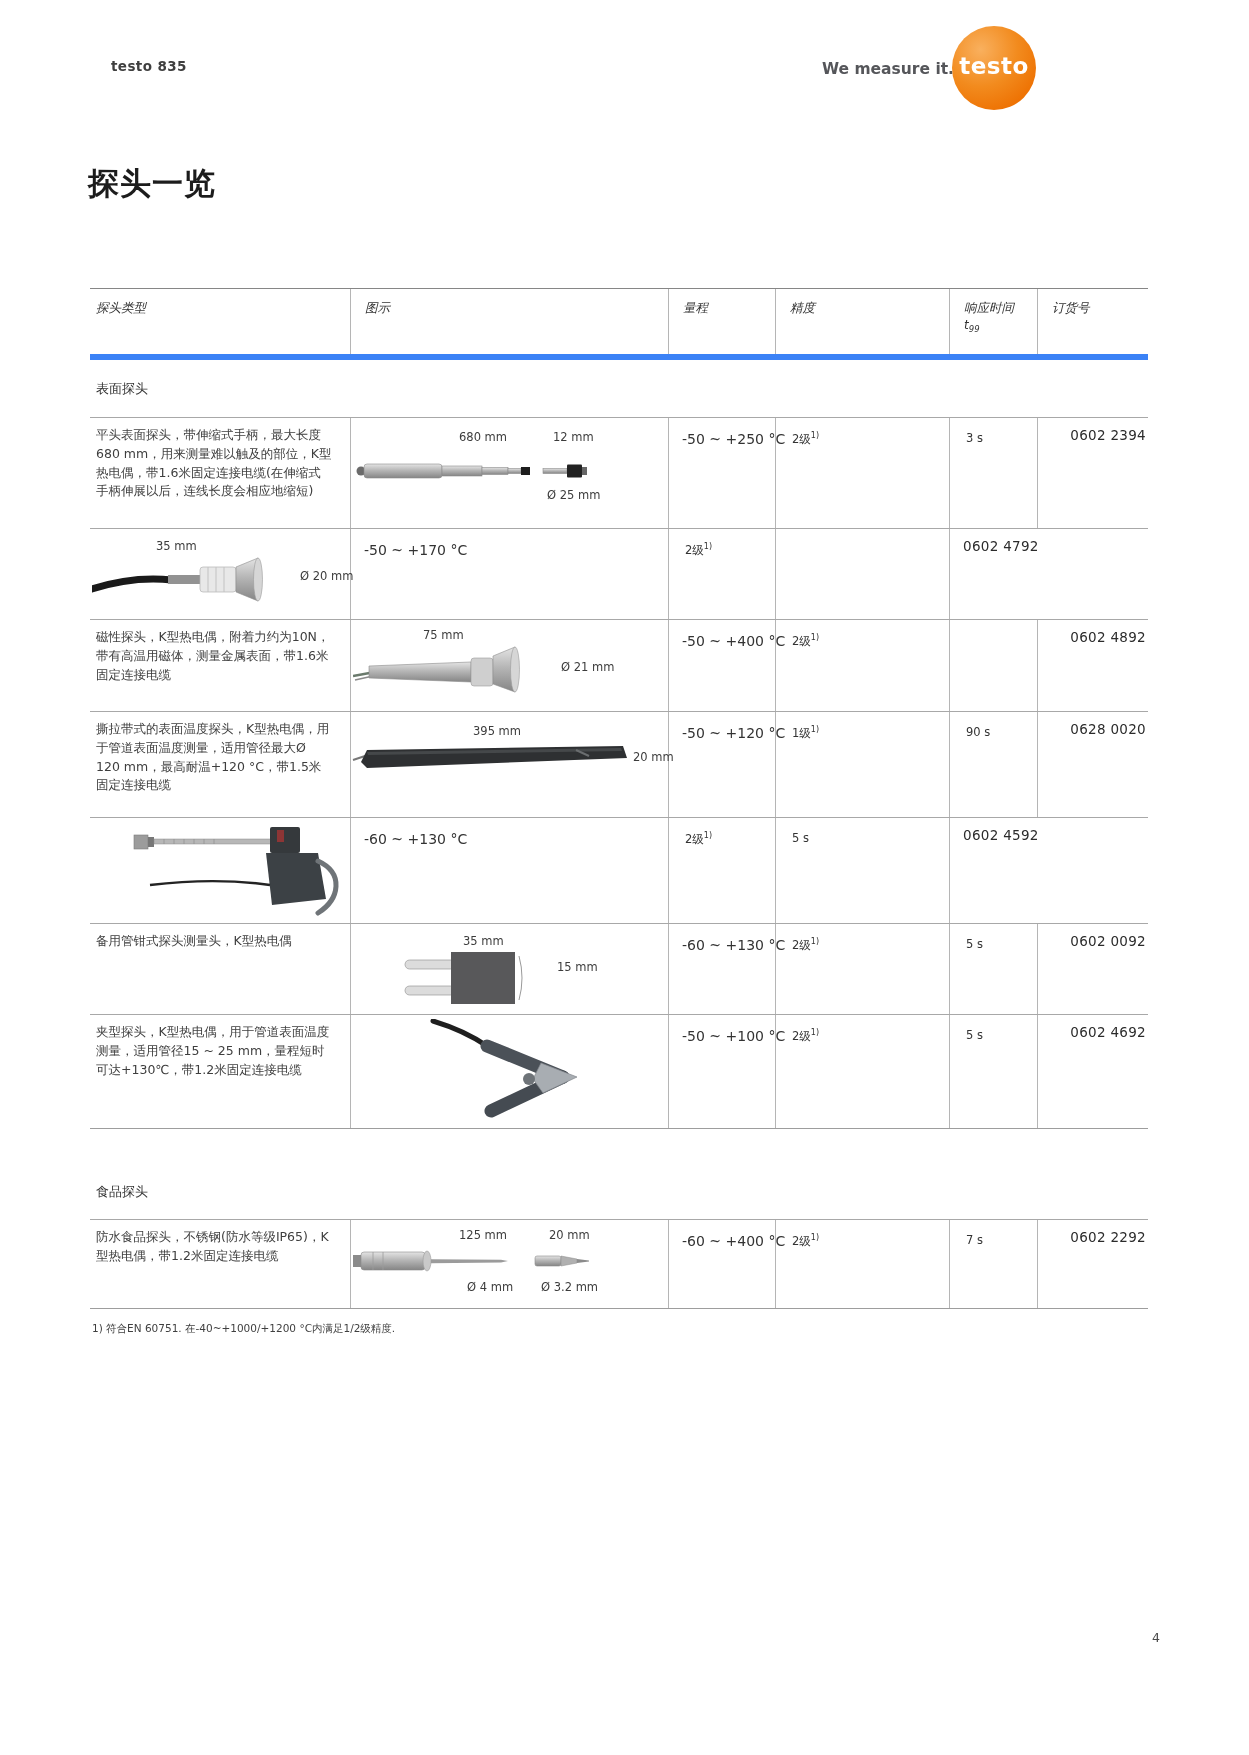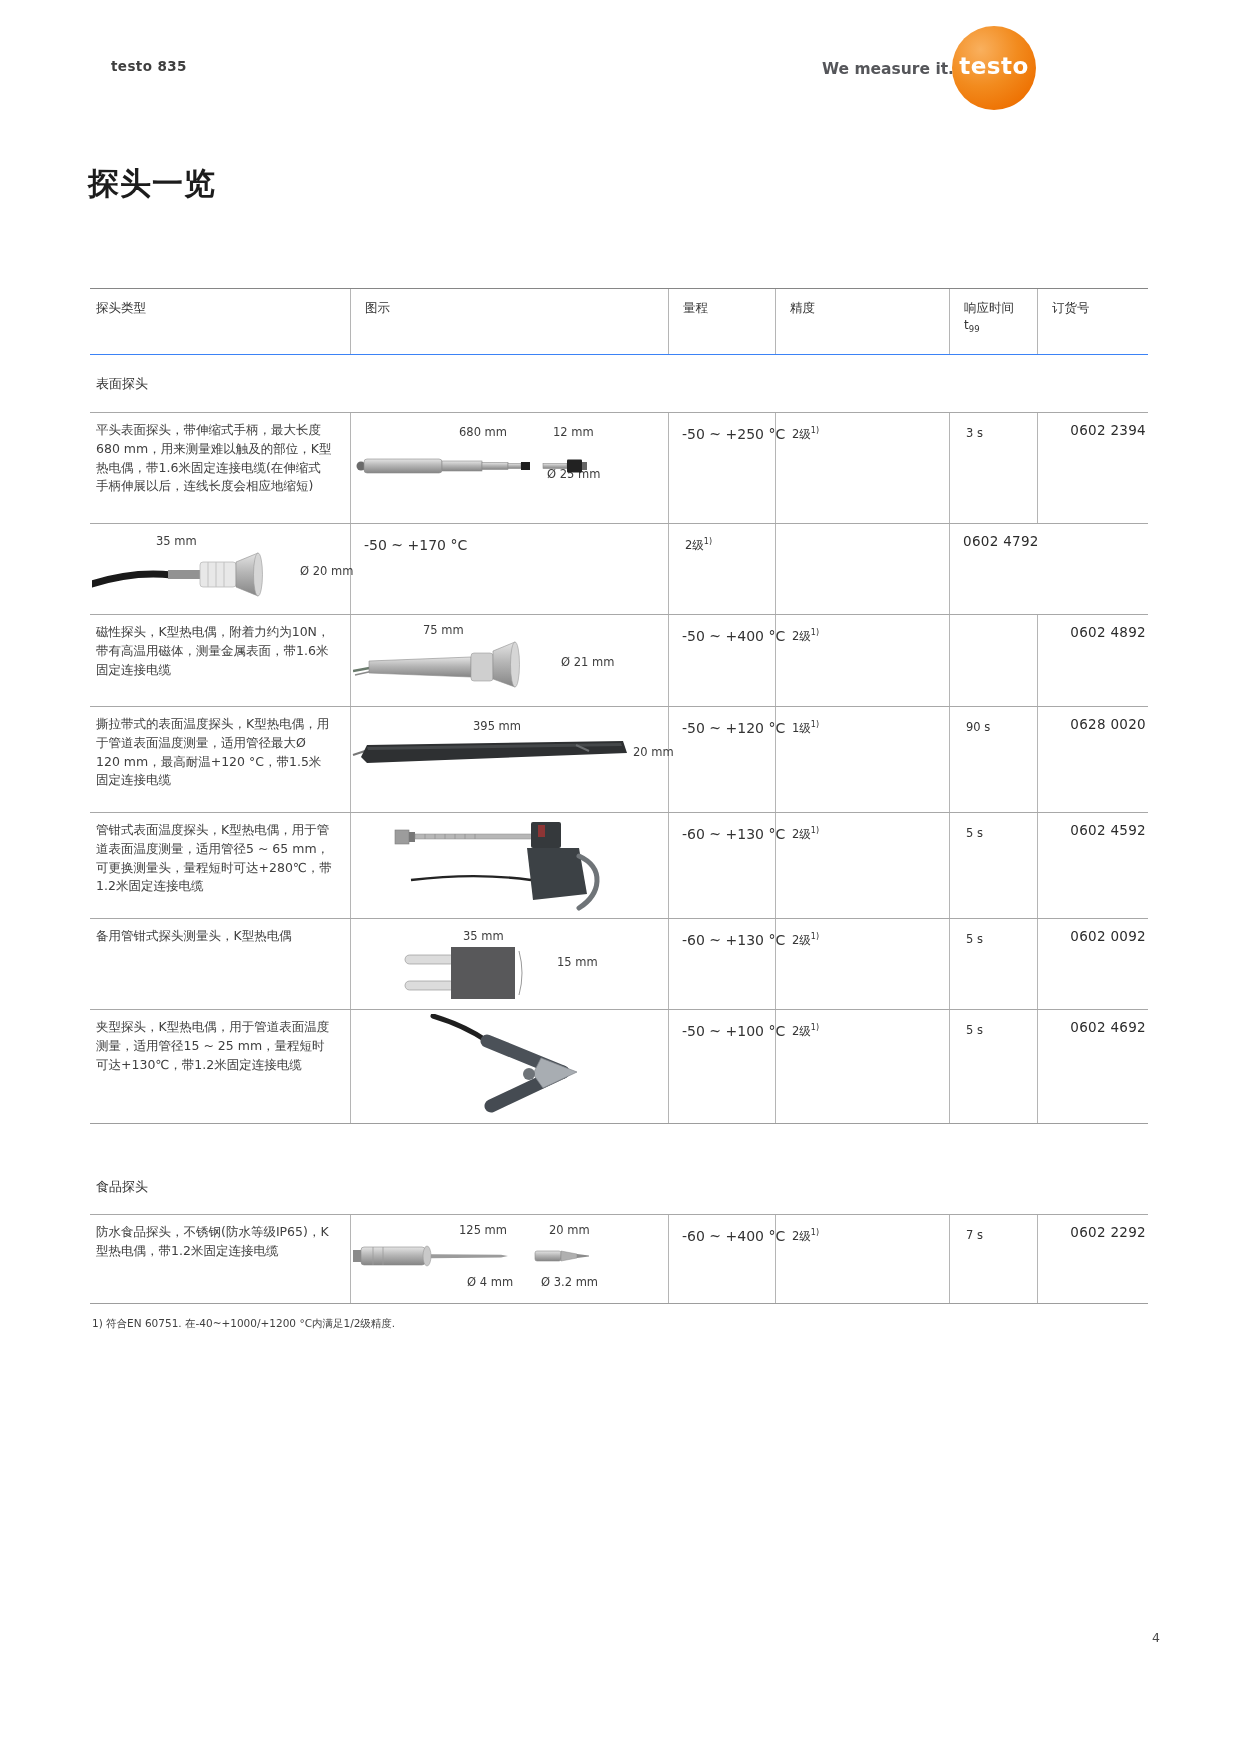--- a/index.html
+++ b/index.html
@@ -16,21 +16,21 @@
     position:absolute; top:26px; left:952px; width:84px; height:84px; border-radius:50%;
     background:radial-gradient(circle at 34% 28%, #f9b05e 0%, #f28b1e 45%, #ee7203 78%, #d96400 100%);
     display:flex; align-items:center; justify-content:center;
   }
   .logo span { color:#ffffff; font-size:23px; font-weight:bold; letter-spacing:0.5px; margin-top:-4px; }
   .page-title { position:absolute; top:142px; left:88px; font-size:31px; font-weight:bold; color:#1c1c1c; letter-spacing:1px; }
 
   
   .content { position:absolute; top:288px; left:90px; width:1058px; }
   .grid-row { display:grid; grid-template-columns:260px 318px 107px 174px 88px 111px; }
-  .thead { border-top:1.5px solid #868686; border-bottom:1px solid #3b82f6; height:65px; }
+  .thead { border-top:1.5px solid #868686; border-bottom:6px solid #3b82f6; height:65px;font-style:italic; }
   .hcell { font-size:12.5px; color:#333; padding:11px 4px 0 14px; }
   .hcell:first-child { padding-left:6px; }
   .grid-row > div:nth-child(n+2) { border-left:1px solid #b5b5b5; }
   .t99 { font-size:12px; }
   .t99 sub { font-size:8.5px; }
 
   .section-label { height:57px; display:flex; align-items:center; font-size:13px; color:#333; padding-left:6px; }
   .section-label2 { height:72px; display:flex; align-items:flex-end; padding-bottom:18px; font-size:13px; color:#333; padding-left:6px; }
 
   .tbody { border-bottom:1px solid #9d9d9d; }
@@ -91,21 +91,21 @@
 
     <div class="section-label">表面探头</div>
 
     <div class="tbody">
 
       <div class="grid-row row r1">
         <div class="desc">平头表面探头，带伸缩式手柄，最大长度680 mm，用来测量难以触及的部位，K型热电偶，带1.6米固定连接电缆(在伸缩式手柄伸展以后，连线长度会相应地缩短)</div>
         <div class="illus">
           <span class="dim" style="left:108px;top:12px">680 mm</span>
           <span class="dim" style="left:202px;top:12px">12 mm</span>
-          <span class="dim" style="left:196px;top:54px">Ø 25 mm</span>
+          <span class="dim" style="left:196px;top:70px">Ø 25 mm</span>
           <svg width="260" height="34" style="left:4px;top:36px" viewBox="0 0 260 34">
             <circle cx="6" cy="17" r="4.5" fill="#6b6b6b"></circle>
             <rect x="9" y="10" width="78" height="14" rx="3" fill="url(#gmet)" stroke="#8b8b8b" stroke-width="0.6"></rect>
             <rect x="87" y="12" width="40" height="10" fill="url(#gmet)" stroke="#8b8b8b" stroke-width="0.6"></rect>
             <rect x="127" y="13.5" width="26" height="7" fill="url(#gmet)" stroke="#8b8b8b" stroke-width="0.6"></rect>
             <rect x="153" y="14.5" width="13" height="5" fill="url(#gmet)" stroke="#8b8b8b" stroke-width="0.6"></rect>
             <rect x="166" y="13" width="9" height="8" fill="#1d1d1d"></rect>
             <rect x="188" y="14.5" width="24" height="5" fill="url(#gmet)" stroke="#8b8b8b" stroke-width="0.6"></rect>
             <rect x="212" y="10.5" width="15" height="13" rx="1" fill="#222"></rect>
             <rect x="227" y="13" width="5" height="8" fill="#666"></rect>
@@ -170,21 +170,20 @@
             <path d="M225,8 L238,14" stroke="#6a6d6f" stroke-width="2"></path>
           </svg>
         </div>
         <div class="val">-50 ~ +120 °C</div>
         <div class="acc"><span>1级</span><sup>1)</sup></div>
         <div class="resp">90 s</div>
         <div class="ord">0628 0020</div>
       </div>
 
       <div class="grid-row row r5">
-        <div class="desc">管钳式表面温度探头，K型热电偶，用于管道表面温度测量，适用管径5 ~ 65 mm，可更换测量头，量程短时可达+280℃，带1.2米固定连接电缆</div>
         <div class="illus">
           <svg width="230" height="96" style="left:30px;top:5px" viewBox="0 0 230 96">
             <rect x="14" y="12" width="14" height="14" fill="#9c9c9c" stroke="#7c7c7c" stroke-width="0.6"></rect>
             <rect x="28" y="14" width="6" height="10" fill="#777"></rect>
             <rect x="34" y="16" width="120" height="5" fill="#b7b7b7" stroke="#8c8c8c" stroke-width="0.5"></rect>
             <g stroke="#8c8c8c" stroke-width="0.7">
               <line x1="44" y1="16" x2="44" y2="21"></line>
                 <line x1="54" y1="16" x2="54" y2="21"></line>
               <line x1="64" y1="16" x2="64" y2="21"></line>
                 <line x1="74" y1="16" x2="74" y2="21"></line>

